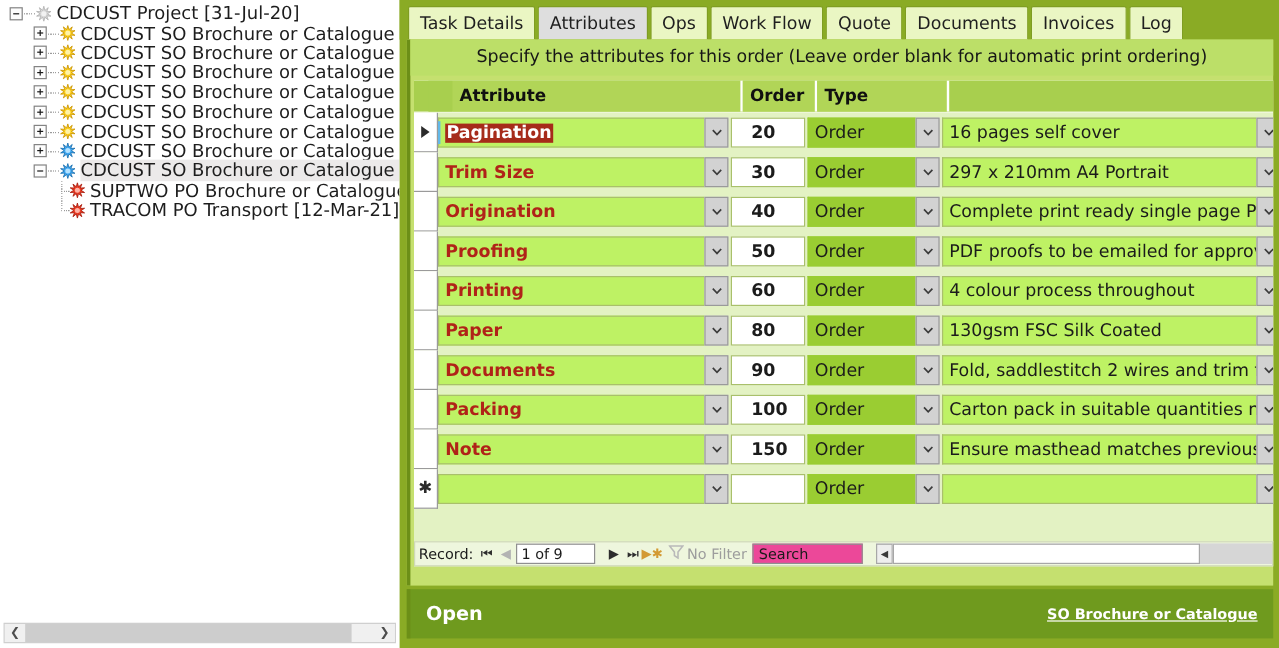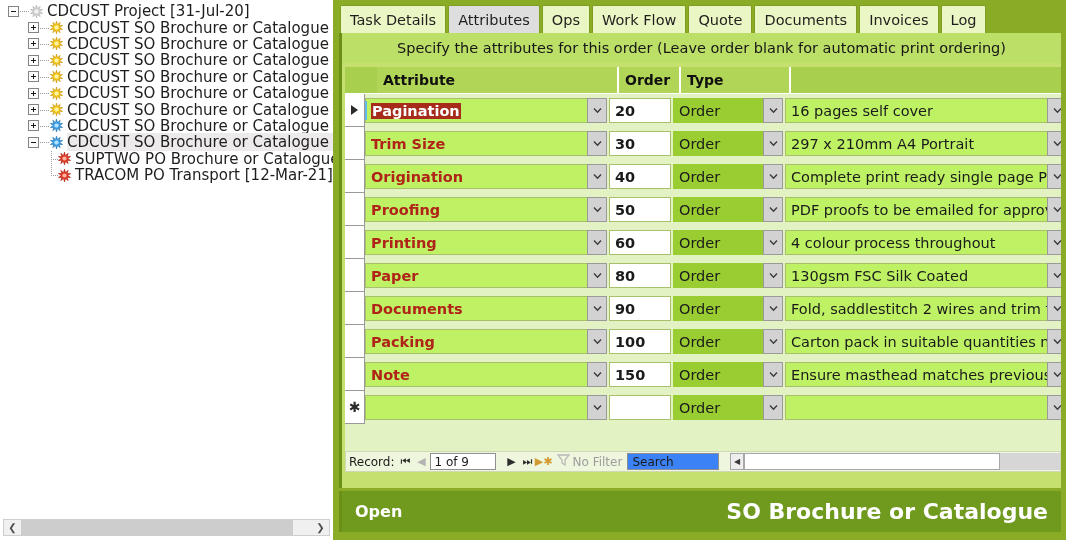--- a/index.html
+++ b/index.html
@@ -142,21 +142,21 @@
   .arrow svg{display:block;}
   .sel-txt{
     background:#a62b1a;color:#ffffff;font-weight:bold;padding:0 1px;
     display:inline-block;
   }
   .caret{
     position:absolute;left:0;top:3px;bottom:3px;width:2px;background:#63b8e8;
   }
   .numfld{
     width:62px;flex:none;background:#ffffff;border:1px solid #a9c06b;
-    margin:4px 2px 4px 0;display:flex;align-items:center;padding-left:5px;
+    margin:4px 2px 4px 0;display:flex;align-items:center;padding-left:16px;
     box-sizing:border-box;font-size:14.5px;color:#1b1b1b;font-weight:bold;
   }
   .attrcell{width:242px;flex:none;}
   .typecell{width:110px;flex:none;}
   .desccell{width:282px;flex:none;border-radius:12px;}
 
   
   .navbar{
     position:absolute;left:3px;bottom:16px;width:716px;height:21px;
     background:#eef6dd;display:flex;align-items:center;box-sizing:border-box;
@@ -166,39 +166,39 @@
   .nvbtn{width:16px;display:flex;align-items:center;justify-content:center;color:#2d2d2d;font-size:11px;}
   .nvbtn.dim{color:#b3b3b3;}
   .nvbtn.newrec{color:#d39a33;}
   .recbox{
     width:66px;height:17px;background:#fff;border:1px solid #8f8f8f;
     display:flex;align-items:center;padding-left:4px;box-sizing:border-box;font-size:12px;
   }
   .sep{width:8px;}
   .nofilter{display:flex;align-items:center;color:#9d9d9d;gap:3px;padding:0 5px;}
   .searchbox{
-    width:92px;height:17px;background:#3b82f6;border:1px solid #8f8f8f;
+    width:92px;height:17px;background:#ec4899;border:1px solid #8f8f8f;
     display:flex;align-items:center;padding-left:4px;box-sizing:border-box;font-size:12px;color:#1a1a1a;
   }
   .hscroll2{
     position:absolute;left:384px;top:1px;width:330px;height:17px;display:flex;align-items:stretch;
     background:#d6d6d6;
   }
   .hs2-btn{width:14px;background:#eee;border:1px solid #a7a7a7;box-sizing:border-box;
     display:flex;align-items:center;justify-content:center;font-size:8px;color:#3a3a3a;flex:none;}
   .hs2-thumb{width:256px;background:#ffffff;border:1px solid #a7a7a7;box-sizing:border-box;}
   .hs2-rest{flex:1;background:#d6d6d6;}
 
   .footer{
     position:absolute;left:6px;bottom:8px;width:722px;height:41px;
     background:#6f9a1e;display:flex;align-items:center;justify-content:space-between;
     padding:0 13px;box-sizing:border-box;border-left:3px solid #6c8f17;
   }
   .footer .ftxt{color:#ffffff;font-size:16px;font-weight:bold;}
-  .footer .fright{font-size:22px;}
+  .footer .fright{font-size:12px;text-decoration:underline;}
 </style>
 </head>
 <body>
 
 <div class="app">
 
   <div class="tree-pane">
     <div class="tree-inner" id="tree-inner">
         <div class="tnode">
           <span class="indent" style="width:8px"></span>

